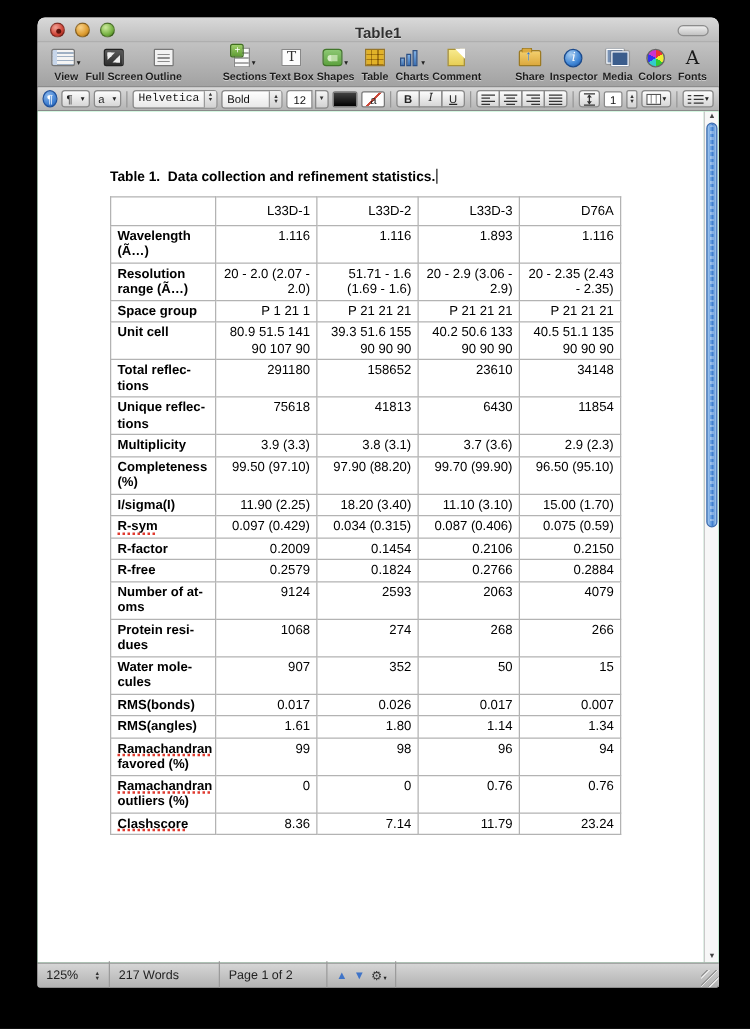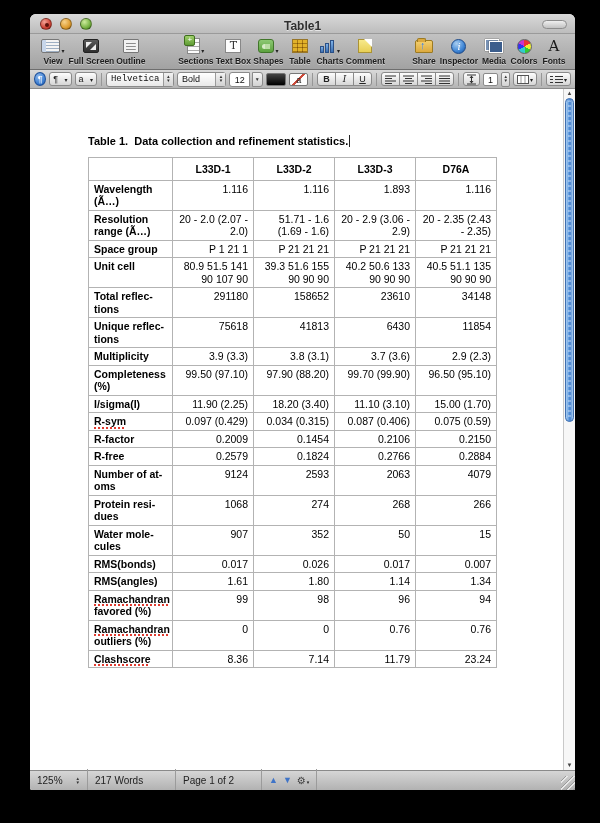--- a/index.html
+++ b/index.html
@@ -109,21 +109,21 @@
   
   .docwrap { flex:1; position:relative; background:#86efac; overflow:hidden; }
   .docarea { position:absolute; inset:0 12px 0 0; background:#fff; }
   .caption { position:absolute; left:58px; top:46px; font-size:11px; font-weight:bold; color:#000; white-space:pre-wrap; }
   .caret { display:inline-block; width:1px; height:12px; background:#222; vertical-align:-2px; margin-left:1px; }
 
   table.stats { position:absolute; left:58px; top:68px; width:409px; border-collapse:collapse; table-layout:fixed;
           font-size:10.5px; color:#000; }
   table.stats col.c0 { width:84px; }
   table.stats th, table.stats td { border:1px solid #b3b3b3; vertical-align:top; line-height:12.5px; }
-  table.stats th { text-align:center; font-weight:bold; padding:5px 5px 4px; }
+  table.stats th { text-align:right; font-weight:normal; padding:5px 5px 4px; }
   td.lbl { font-weight:bold; padding:2px 4px 2px 5px; }
   td.lbl .lbl-line { display:block; }
   td.val { text-align:right; padding:2px 5px 2px 4px; }
   .sq { text-decoration:underline dotted #e03a2f; text-decoration-thickness:1.5px; text-underline-offset:2px; }
 
   
   .scrollbar { position:absolute; top:0; right:0; bottom:0; width:12px; background:#f7f7f7; border-left:1px solid #c9c9c9; }
   .sb-up, .sb-down { position:absolute; left:0; width:100%; text-align:center; font-size:6px; color:#444; }
   .sb-up { top:1px; } .sb-down { bottom:2px; }
   .sb-thumb { position:absolute; left:1px; top:9px; width:9px; height:324px; border-radius:5px;

